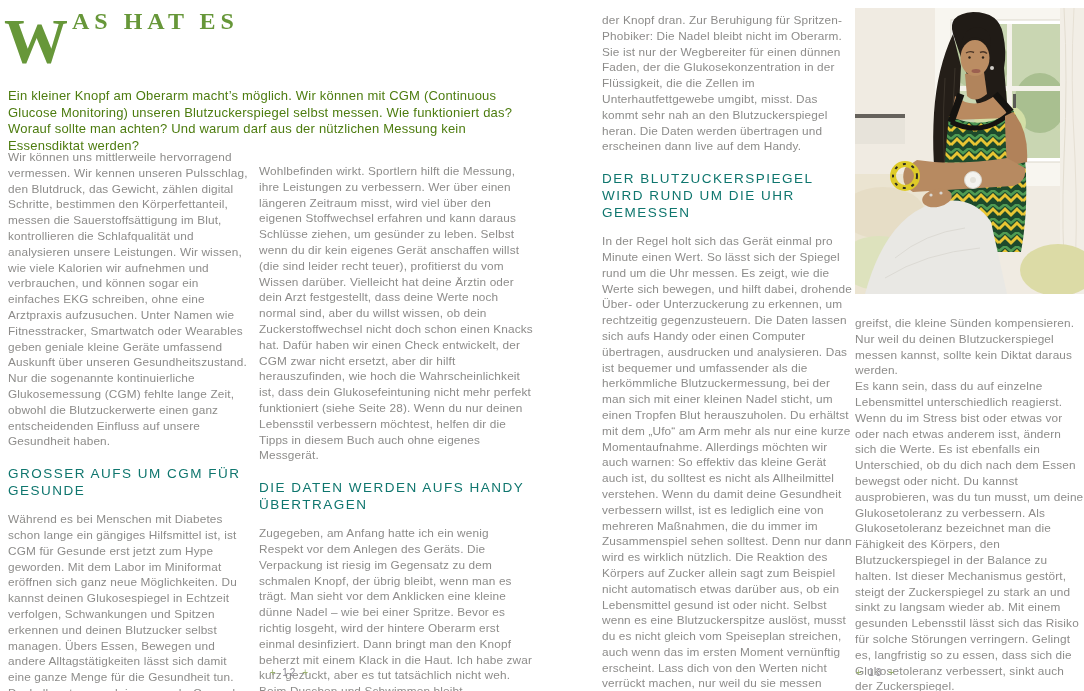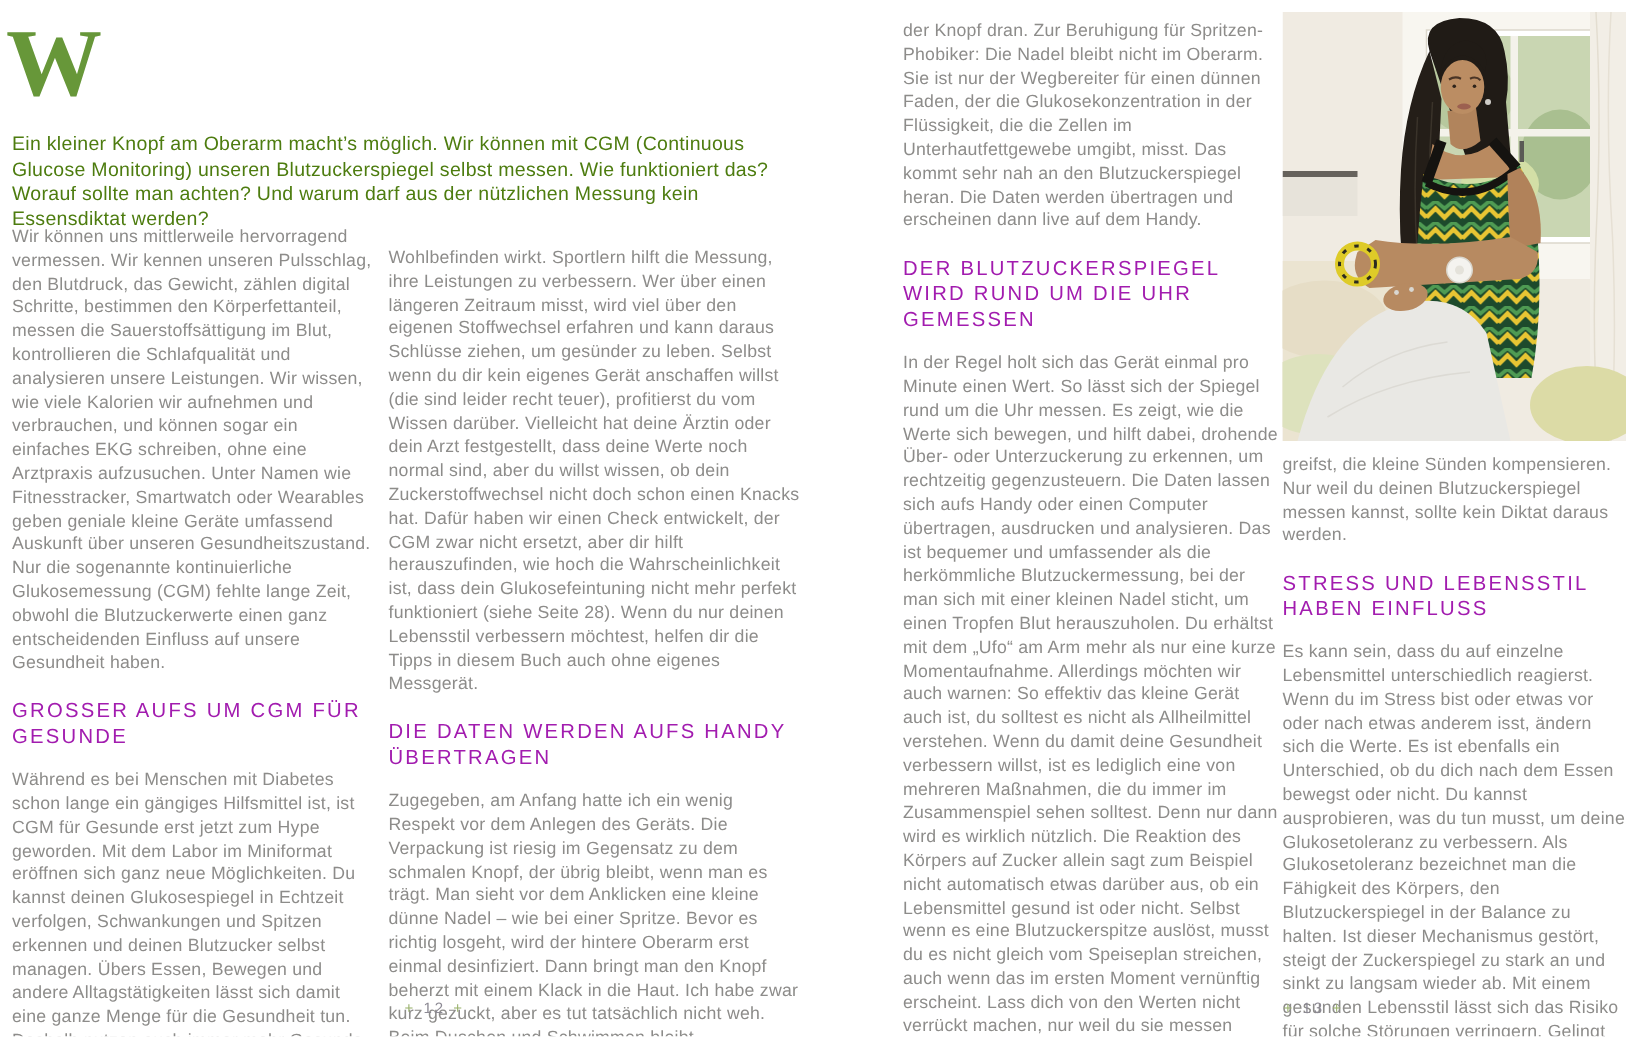--- a/index.html
+++ b/index.html
@@ -25,45 +25,46 @@
   }
   .intro{
     position:absolute;left:8px;top:88px;width:505px;
     font-size:13px;line-height:16.5px;color:#4d7c0f;letter-spacing:0.2px;
   }
   
   .col{position:absolute;font-size:11.8px;line-height:15.8px;color:#8d8c8a;letter-spacing:0.15px;}
   .col p{margin:0;}
   .col h2{
     font-size:13.5px;line-height:17px;font-weight:normal;
-    color:#a21caf;letter-spacing:1.5px;margin:15px 0 13px 0;
+    color:#0f766e;letter-spacing:1.5px;margin:15px 0 13px 0;
   }
   #col-l1{left:8px;top:150px;width:243px;}
   #col-l2{left:259px;top:164px;width:274px;}
   #col-r1{left:602px;top:13px;width:250px;}
   #col-r2{left:855px;top:8px;width:229px;}
-  #col-r2 .after-photo{margin-top:8px;}
+  #col-r2 .after-photo{margin-top:22px;}
   
   .photo{width:229px;height:286px;display:block;}
   
   .footer{
     position:absolute;top:667px;width:120px;text-align:right;
     font-size:10px;letter-spacing:2px;color:#8d8a94;
   }
   .footer .orn{color:#9ab26d;font-size:10px;}
   #footer-left{left:190px;}
   #footer-right{left:776px;}
 </style>
 </head>
 <body>
 
 <div class="spread">
 
   <div class="title-block">
     <span class="dropcap">W</span>
+    <div class="title-line1">AS HAT ES</div>
   </div>
 
   <div class="intro">Ein kleiner Knopf am Oberarm macht’s möglich. Wir können mit CGM (Continuous Glucose Monitoring) unseren Blutzuckerspiegel selbst messen. Wie funktioniert das? Worauf sollte man achten? Und warum darf aus der nützlichen Messung kein Essensdiktat werden?</div>
 
   <div class="col" id="col-l1">
     <p>Wir können uns mittlerweile hervorragend vermessen. Wir kennen unseren Pulsschlag, den Blutdruck, das Gewicht, zählen digital Schritte, bestimmen den Körperfettanteil, messen die Sauerstoffsättigung im Blut, kontrollieren die Schlafqualität und analysieren unsere Leistungen. Wir wissen, wie viele Kalorien wir aufnehmen und verbrauchen, und können sogar ein einfaches EKG schreiben, ohne eine Arztpraxis aufzusuchen. Unter Namen wie Fitnesstracker, Smartwatch oder Wearables geben geniale kleine Geräte umfassend Auskunft über unseren Gesundheitszustand. Nur die sogenannte kontinuierliche Glukosemessung (CGM) fehlte lange Zeit, obwohl die Blutzuckerwerte einen ganz entscheidenden Einfluss auf unsere Gesundheit haben.</p>
     <h2>GROSSER AUFS UM CGM FÜR GESUNDE</h2>
     <p>Während es bei Menschen mit Diabetes schon lange ein gängiges Hilfsmittel ist, ist CGM für Gesunde erst jetzt zum Hype geworden. Mit dem Labor im Miniformat eröffnen sich ganz neue Möglichkeiten. Du kannst deinen Glukosespiegel in Echtzeit verfolgen, Schwankungen und Spitzen erkennen und deinen Blutzucker selbst managen. Übers Essen, Bewegen und andere Alltagstätigkeiten lässt sich damit eine ganze Menge für die Gesundheit tun. Deshalb nutzen auch immer mehr Gesunde die kleinen Rechenzentren, um herauszufinden, wie Zucker auf ihren Körper und auf ihr</p>
   </div>
 
@@ -148,21 +149,20 @@
       <circle cx="76" cy="187" r="1.6" fill="#d9d7d2"></circle>
       <circle cx="86" cy="185" r="1.6" fill="#d9d7d2"></circle>
 
       <circle cx="50" cy="168" r="12" fill="none" stroke="#decb28" stroke-width="6"></circle>
       <circle cx="50" cy="168" r="12" fill="none" stroke="#2b2b20" stroke-width="2" stroke-dasharray="3 6"></circle>
 
       <circle cx="118" cy="172" r="8.5" fill="#f4f3ef" stroke="#d9d6cd"></circle>
       <circle cx="118" cy="172" r="3" fill="#e4e2da"></circle>
     </svg>
     <p class="after-photo">greifst, die kleine Sünden kompensieren. Nur weil du deinen Blutzuckerspiegel messen kannst, sollte kein Diktat daraus werden.</p>
-    <h2>STRESS UND LEBENSSTIL HABEN EINFLUSS</h2>
     <p>Es kann sein, dass du auf einzelne Lebensmittel unterschiedlich reagierst. Wenn du im Stress bist oder etwas vor oder nach etwas anderem isst, ändern sich die Werte. Es ist ebenfalls ein Unterschied, ob du dich nach dem Essen bewegst oder nicht. Du kannst ausprobieren, was du tun musst, um deine Glukosetoleranz zu verbessern. Als Glukosetoleranz bezeichnet man die Fähigkeit des Körpers, den Blutzuckerspiegel in der Balance zu halten. Ist dieser Mechanismus gestört, steigt der Zuckerspiegel zu stark an und sinkt zu langsam wieder ab. Mit einem gesunden Lebensstil lässt sich das Risiko für solche Störungen verringern. Gelingt es, langfristig so zu essen, dass sich die Glukosetoleranz verbessert, sinkt auch der Zuckerspiegel.</p>
   </div>
 
   <div class="footer" id="footer-left">
     <span class="orn">+</span>
     <span>12</span>
     <span class="orn">+</span>
   </div>
   <div class="footer" id="footer-right">
     <span class="orn">+</span>

